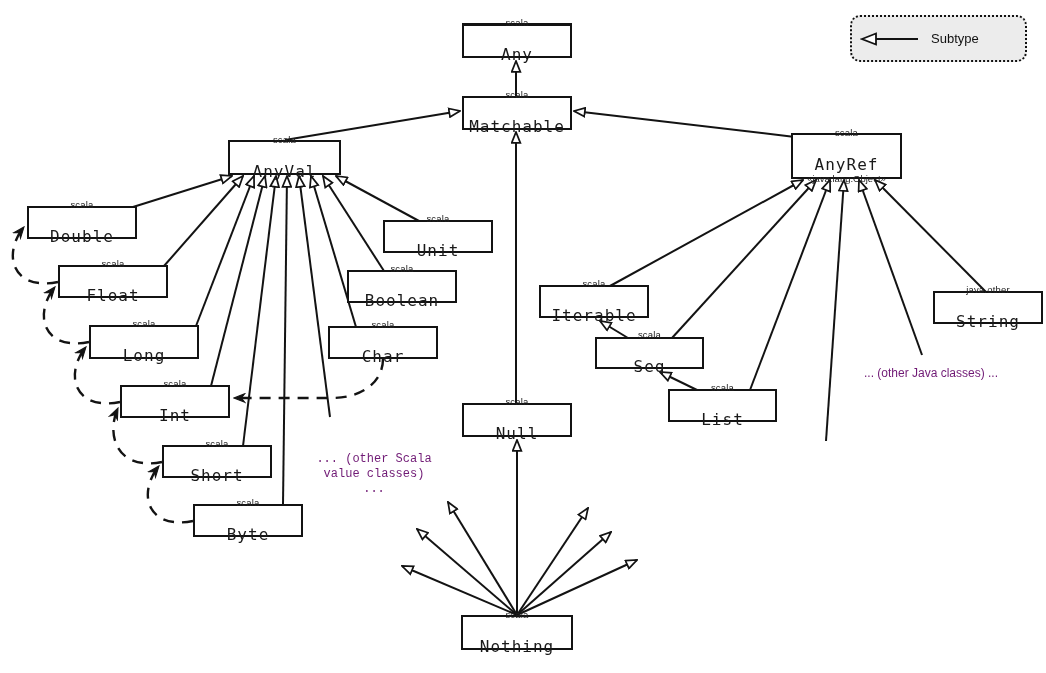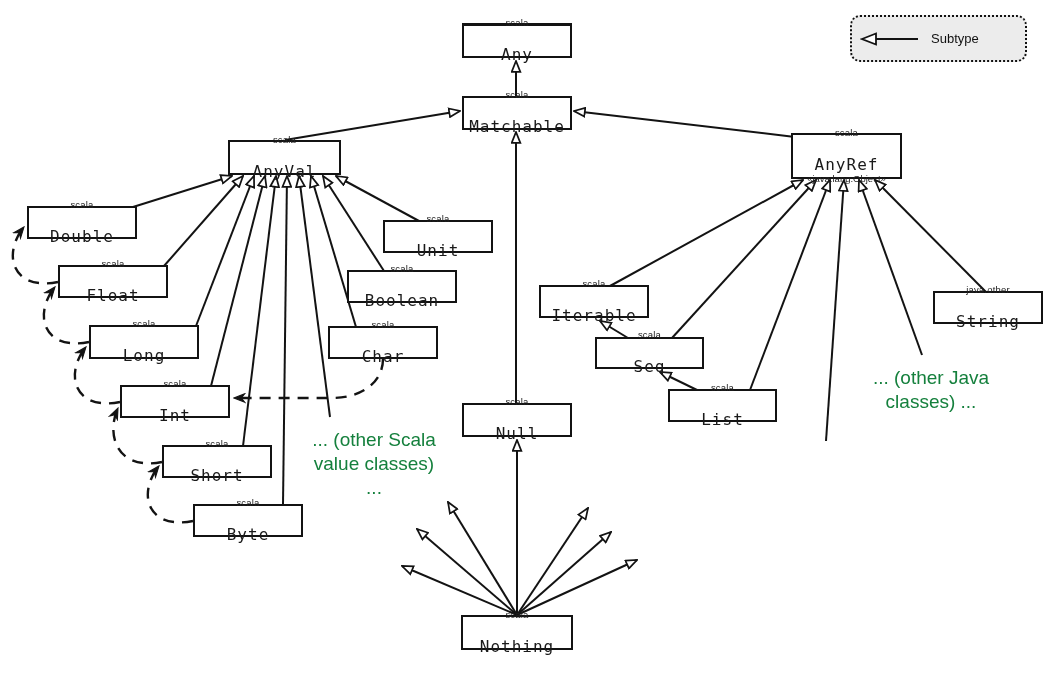--- a/index.html
+++ b/index.html
@@ -26,22 +26,22 @@
   .n-unit{left:383px;top:220px;width:110px;height:33px;}
   .n-boolean{left:347px;top:270px;width:110px;height:33px;}
   .n-char{left:328px;top:326px;width:110px;height:33px;}
   .n-iterable{left:539px;top:285px;width:110px;height:33px;}
   .n-seq{left:595px;top:337px;width:109px;height:32px;}
   .n-list{left:668px;top:389px;width:109px;height:33px;}
   .n-string{left:933px;top:291px;width:110px;height:33px;}
   .n-null{left:462px;top:403px;width:110px;height:34px;}
   .n-nothing{left:461px;top:615px;width:112px;height:35px;}
 
-  .annotation{position:absolute;text-align:center;font-size:19px;color:#15803d;line-height:1.25;}
-  .ann-val{left:310px;top:428px;width:128px;}
+  .annotation{position:absolute;text-align:center;font-size:12px;color:#701a75;line-height:1.25;}
+  .ann-val{left:310px;top:452px;width:128px;font-family:Liberation Mono, monospace;}
   .ann-java{left:838px;top:366px;width:186px;}
   .ann-scala{left:734px;top:440px;width:186px;}
 
   .legend{position:absolute;left:850px;top:15px;width:177px;height:47px;box-sizing:border-box;
           border:2.5px dotted #111;border-radius:10px;background:#ececec;
           display:flex;flex-direction:column;justify-content:space-evenly;padding:2px 8px;}
   .legend-row{display:flex;align-items:flex-end;gap:9px;font-size:13px;color:#111;}
   .legend-row svg{flex:0 0 auto;}
 </style>
 </head>

